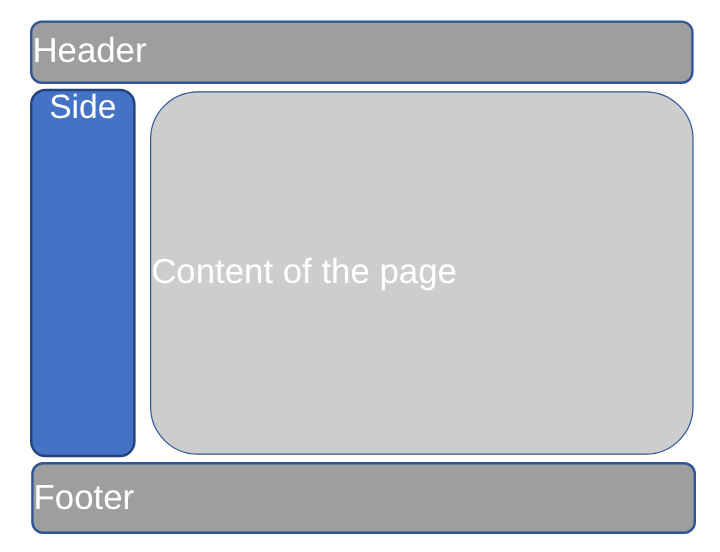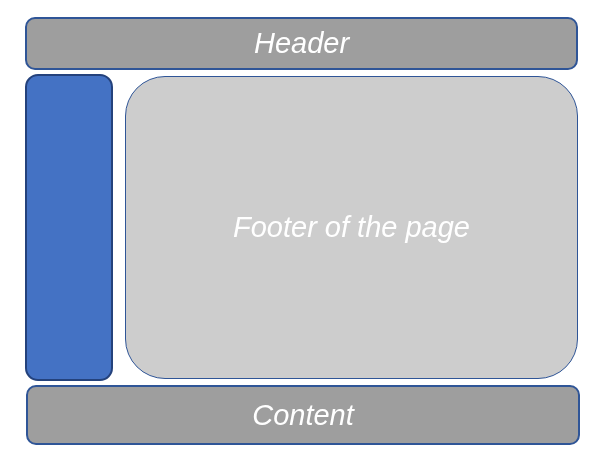--- a/index.html
+++ b/index.html
@@ -20,24 +20,22 @@
   }
   .canvas {
     position: relative;
     width: 600px; height: 460px;
     background: var(--canvas-bg);
   }
   .box {
     position: absolute;
     display: flex;
     align-items: center;
-    justify-content: center;
     color: var(--text-white);
     text-align: center;
-    font-style: italic;
   }
   .header-box {
     left: 25px; top: 17px;
     width: 553px; height: 53px;
     background: var(--bar-fill);
     border: 2px solid var(--border-blue);
     border-radius: 10px;
     font-size: 29px;
   }
   .sidebar-box {
@@ -75,24 +73,25 @@
 <body>
 
 <div class="canvas">
 
   <div class="box header-box">
     <span>Header</span>
   </div>
 
   <div class="box sidebar-box">
     <span class="lines-wrap">
+      <span class="line">Side</span>
     </span>
   </div>
 
   <div class="box content-box">
-    <span>Footer of the page</span>
+    <span>Content of the page</span>
   </div>
 
   <div class="box footer-box">
-    <span>Content</span>
+    <span>Footer</span>
   </div>
 
 </div>
 
 </body></html>

